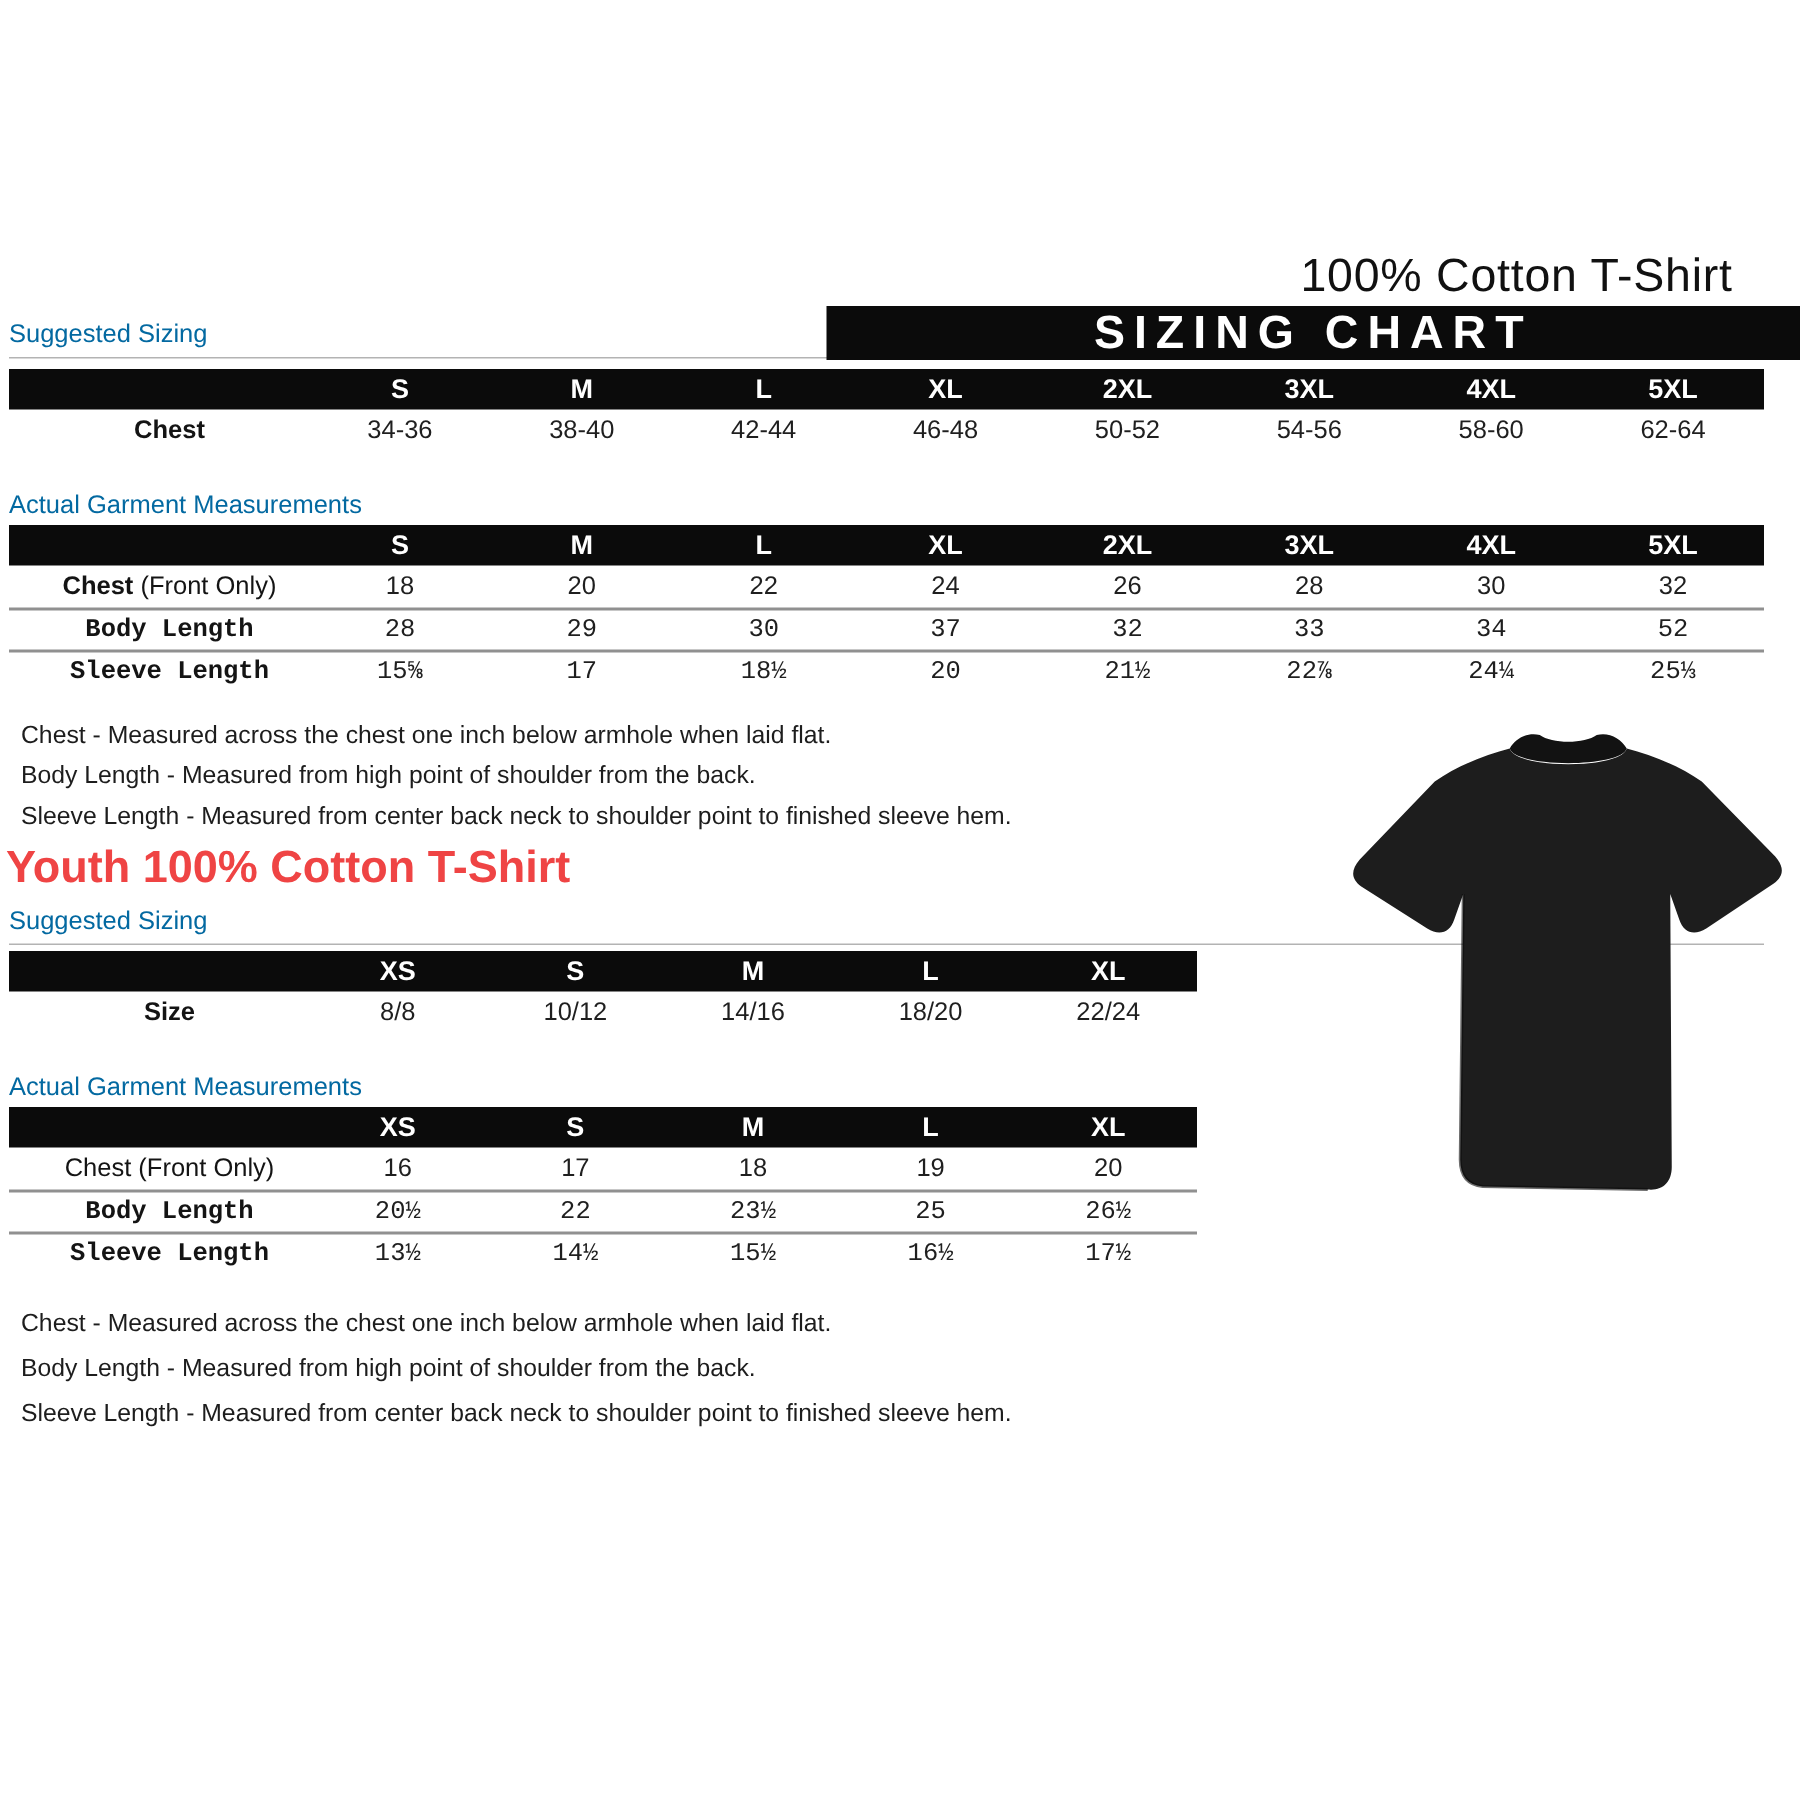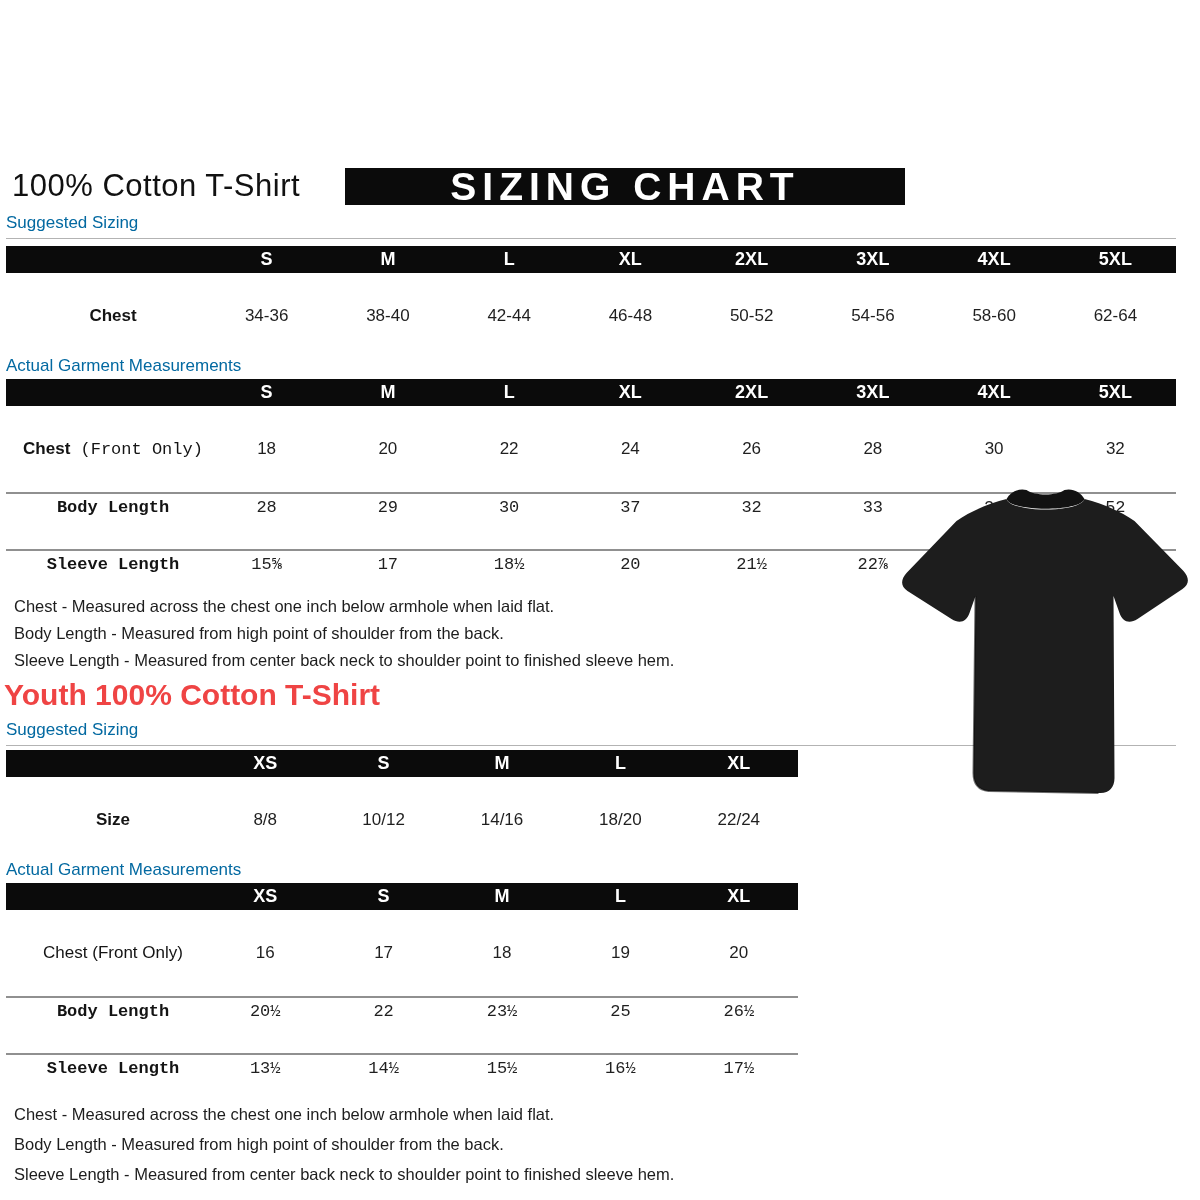--- a/index.html
+++ b/index.html
@@ -7,55 +7,55 @@
   .page {
     position:relative;
     width:1200px; height:1200px;
     background:#ffffff;
     font-family:"Liberation Sans","DejaVu Sans",sans-serif;
     color:#1c1c1c;
     overflow:hidden;
     padding-top:165px;
   }
   
-  .header-row { display:flex; align-items:center; height:42px; }
+  .header-row { display:flex; align-items:flex-end; height:42px;flex-direction:column; }
   .main-title {
     padding-left:12px; width:345px; flex:none;
     font-size:31px; font-weight:400; letter-spacing:0.5px; color:#111;
     line-height:38px; white-space:nowrap;
   }
   .banner {
-    width:560px; height:37px; margin-top:1px;
+    width:649px; height:37px; margin-top:1px;
     background:#0b0b0b; color:#ffffff;
     display:flex; align-items:center; justify-content:center;
-    font-size:39px; font-weight:700; letter-spacing:6px; white-space:nowrap;
+    font-size:31px; font-weight:700; letter-spacing:6px; white-space:nowrap;
   }
   
   .section-label {
     margin-left:6px; font-size:17px; color:#0369a1;
     line-height:20px;
   }
   .underlined { width:1170px; border-bottom:1px solid #b3b3b3; padding-bottom:5px; }
   .underlined-narrow { width:1170px; border-bottom:1px solid #b3b3b3; padding-bottom:5px; }
   
   .tbl { margin-left:6px; }
   .tbl-adult { width:1170px; }
   .tbl-youth { width:792px; }
   .trow { display:grid; align-items:center; }
   .tbl-adult .trow { grid-template-columns:200px repeat(8,1fr); }
   .tbl-youth .trow { grid-template-columns:200px repeat(5,1fr); }
   .thead {
     background:#0b0b0b; color:#ffffff; height:27px;
     font-weight:700; font-size:18px;
   }
   .thead .cell { text-align:center; }
-  .tvals { height:28px; font-size:17px; color:#1f1f1f;margin-top:29px; }
+  .tvals { height:28px; font-size:17px; color:#1f1f1f; }
   .tvals .cell { text-align:center; }
   .cell-label { text-align:left; padding-left:14px; font-weight:700; font-size:17px; color:#141414; white-space:nowrap; }
-  .cell-label .suffix { font-weight:400;font-family:Liberation Mono, monospace; }
+  .cell-label .suffix { font-weight:400; }
   .cell-label.normal { font-weight:400; }
   .rule-top { border-top:2px solid #909090;font-family:Liberation Mono, monospace; }
   
   .notes { margin-left:14px; }
   .note { font-size:16.5px; color:#1d1d1d; line-height:27px; }
   .notes-youth .note { line-height:30px; }
   
   .youth-title {
     margin-left:4px; margin-top:4px;
     font-size:30px; font-weight:700; color:#ef4444; line-height:34px;

